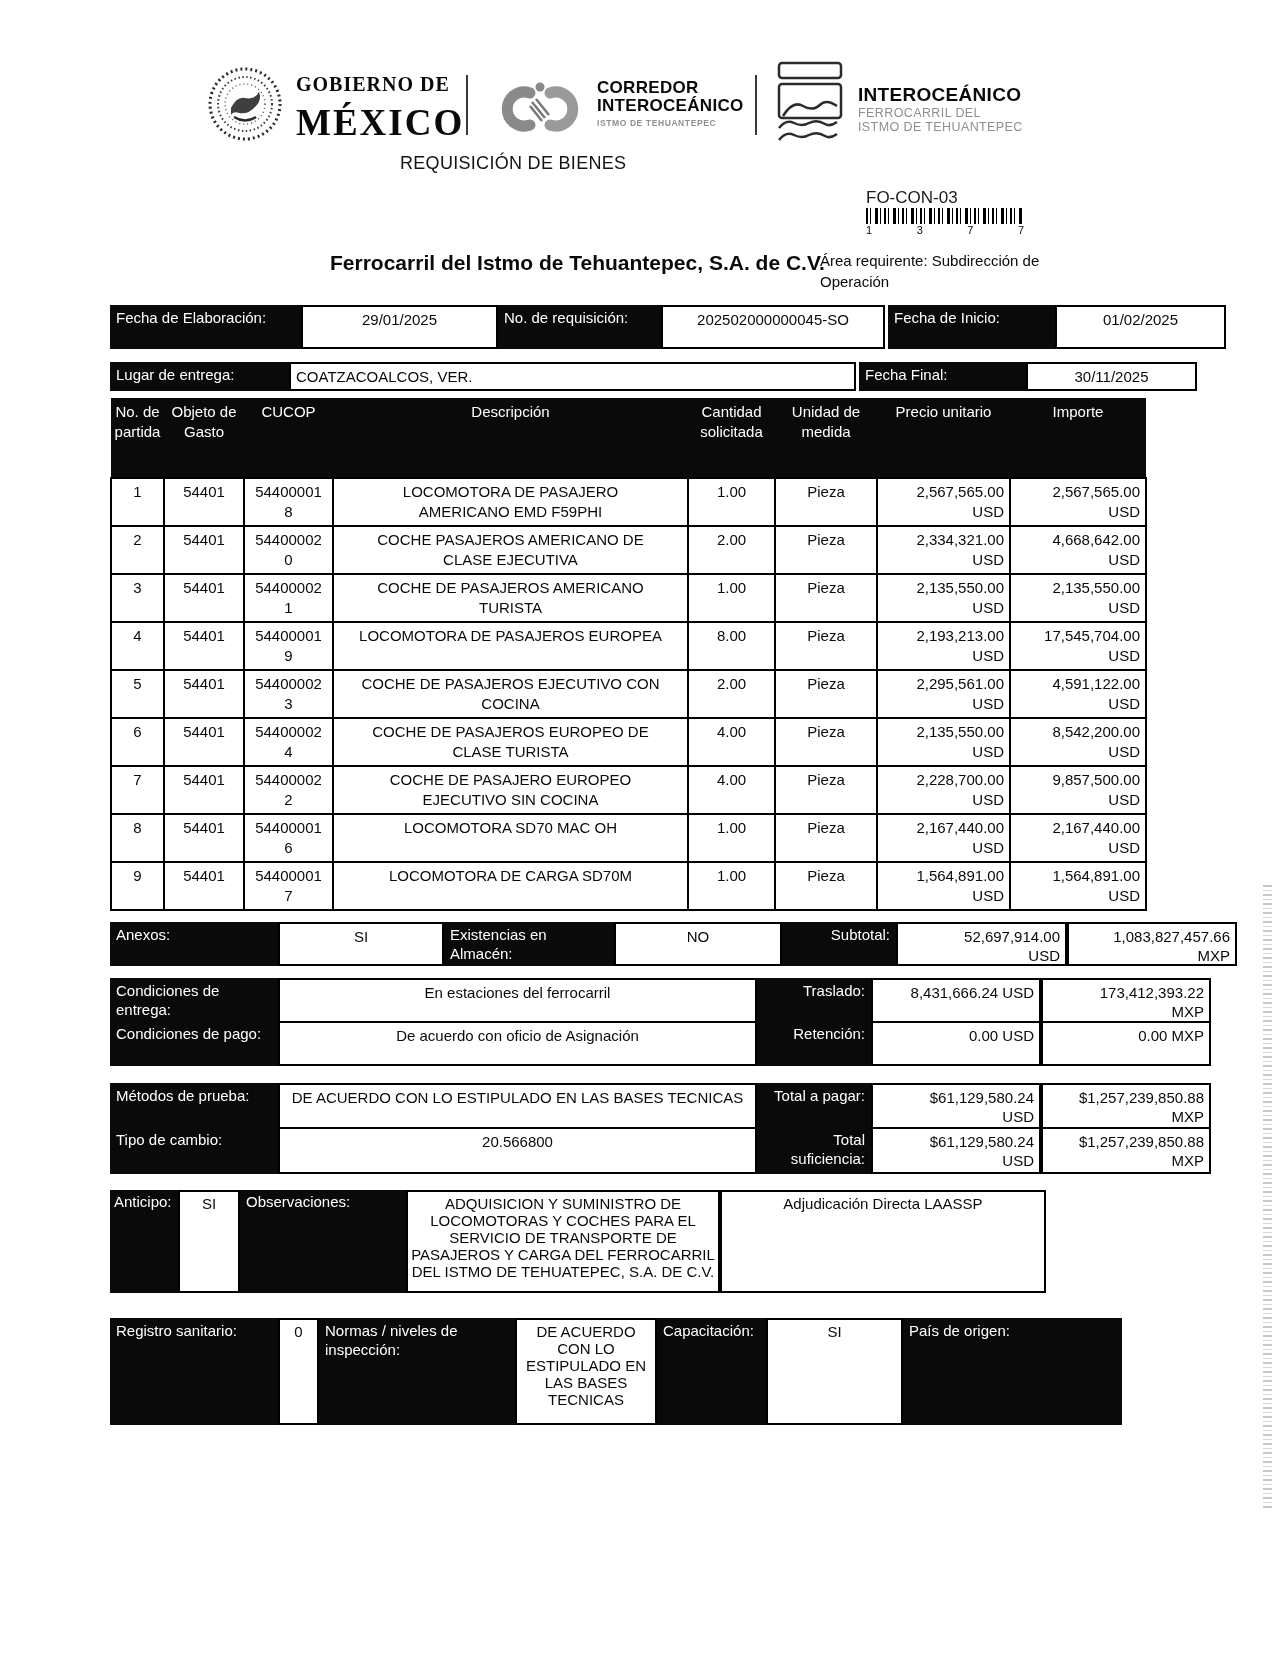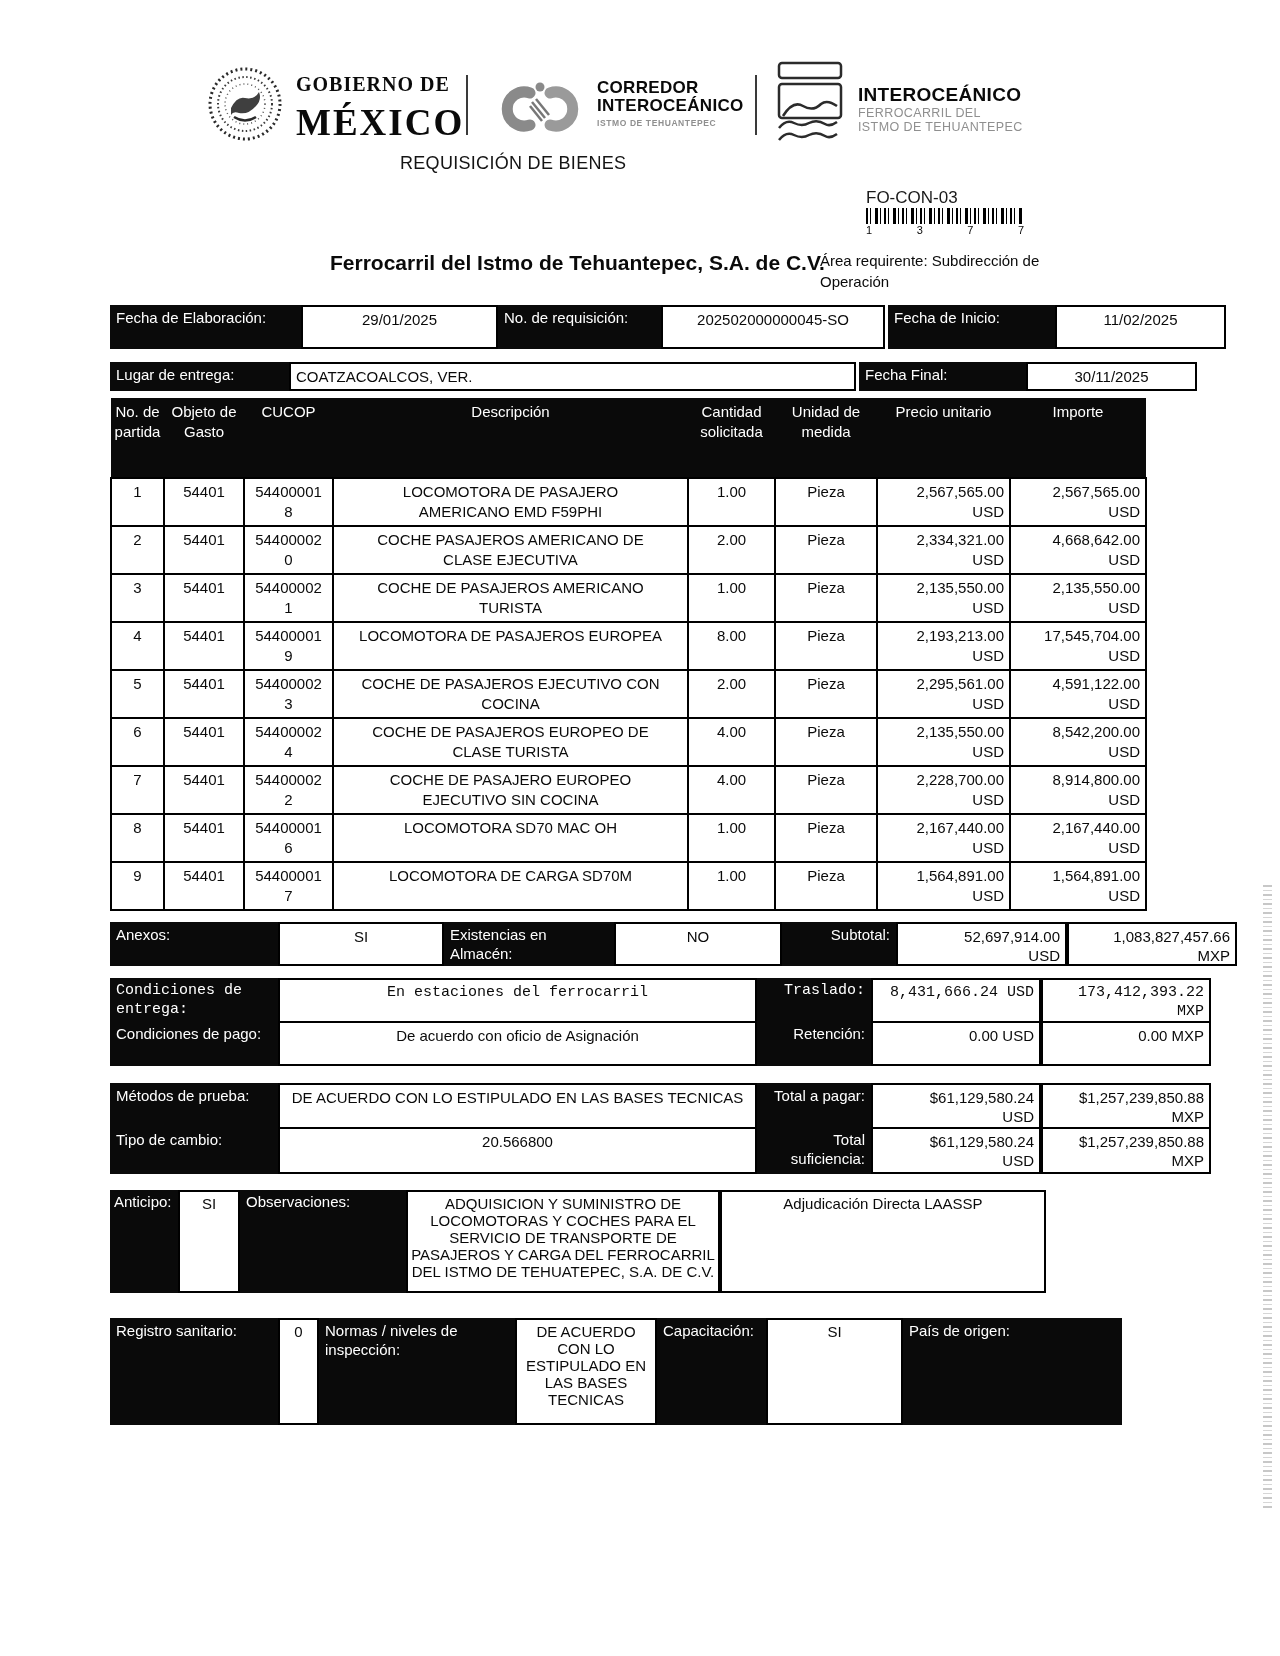--- a/index.html
+++ b/index.html
@@ -47,21 +47,21 @@
   .items tbody tr{height:48px;}
   .items td{border:2px solid #000;vertical-align:top;text-align:center;padding:3px 2px;overflow-wrap:anywhere;}
   .items td.desc{padding:3px 25px;}
   .items td.cucop{padding:3px 8px;}
   .items td.num{text-align:right;padding-right:5px;margin-top:17px;}
   .items td.num span{display:block;}
   
   #info1{top:305px;height:44px;}
   #info2{top:362px;height:29px;}
   #anexos{top:922px;height:44px;}
-  #cond1{top:978px;height:45px;font-family:Liberation Mono, monospace;}
+  #cond1{top:978px;height:45px;}
   #cond2{top:1021px;height:45px;}
   #met1{top:1083px;height:46px;}
   #met2{top:1127px;height:47px;}
   #antic{top:1190px;height:103px;line-height:17px;}
   #reg{top:1318px;height:107px;line-height:19px;}
   #antic .wht,#reg .wht{line-height:17px;}
   
   .noise{position:absolute;left:1263px;top:885px;width:9px;height:625px;opacity:.55;
     background:repeating-linear-gradient(180deg,#9a9a9a 0 2px,transparent 2px 5px,#b5b5b5 5px 6px,transparent 6px 9px);}
 </style>
@@ -136,21 +136,21 @@
   <div class="company">Ferrocarril del Istmo de Tehuantepec, S.A. de C.V.</div>
   <div class="area-req">Área requirente: Subdirección de Operación</div>
 
   <div class="frow" id="info1">
     <div class="blk" style="width:179px">Fecha de Elaboración:</div>
     <div class="wht c" style="width:183px">29/01/2025</div>
     <div class="blk" style="width:151px">No. de requisición:</div>
     <div class="wht c" style="width:210px">202502000000045-SO</div>
     <div class="spacer"></div>
     <div class="blk" style="width:155px">Fecha de Inicio:</div>
-    <div class="wht c" style="width:157px">11/02/2025</div>
+    <div class="wht c" style="width:157px">01/02/2025</div>
   </div>
 
   <div class="frow" id="info2">
     <div class="blk" style="width:167px">Lugar de entrega:</div>
     <div class="wht" style="width:553px">COATZACOALCOS, VER.</div>
     <div class="spacer"></div>
     <div class="blk" style="width:155px">Fecha Final:</div>
     <div class="wht c" style="width:157px">30/11/2025</div>
   </div>
 
@@ -279,21 +279,21 @@
         <td>54401</td>
         <td class="cucop">544000022</td>
         <td class="desc">COCHE DE PASAJERO EUROPEO EJECUTIVO SIN COCINA</td>
         <td>4.00</td>
         <td>Pieza</td>
         <td class="num">
             <span>2,228,700.00</span>
             <span>USD</span>
           </td>
         <td class="num">
-            <span>8,914,800.00</span>
+            <span>9,857,500.00</span>
             <span>USD</span>
           </td>
       </tr>
       <tr>
         <td>8</td>
         <td>54401</td>
         <td class="cucop">544000016</td>
         <td class="desc">LOCOMOTORA SD70 MAC OH</td>
         <td>1.00</td>
         <td>Pieza</td>

